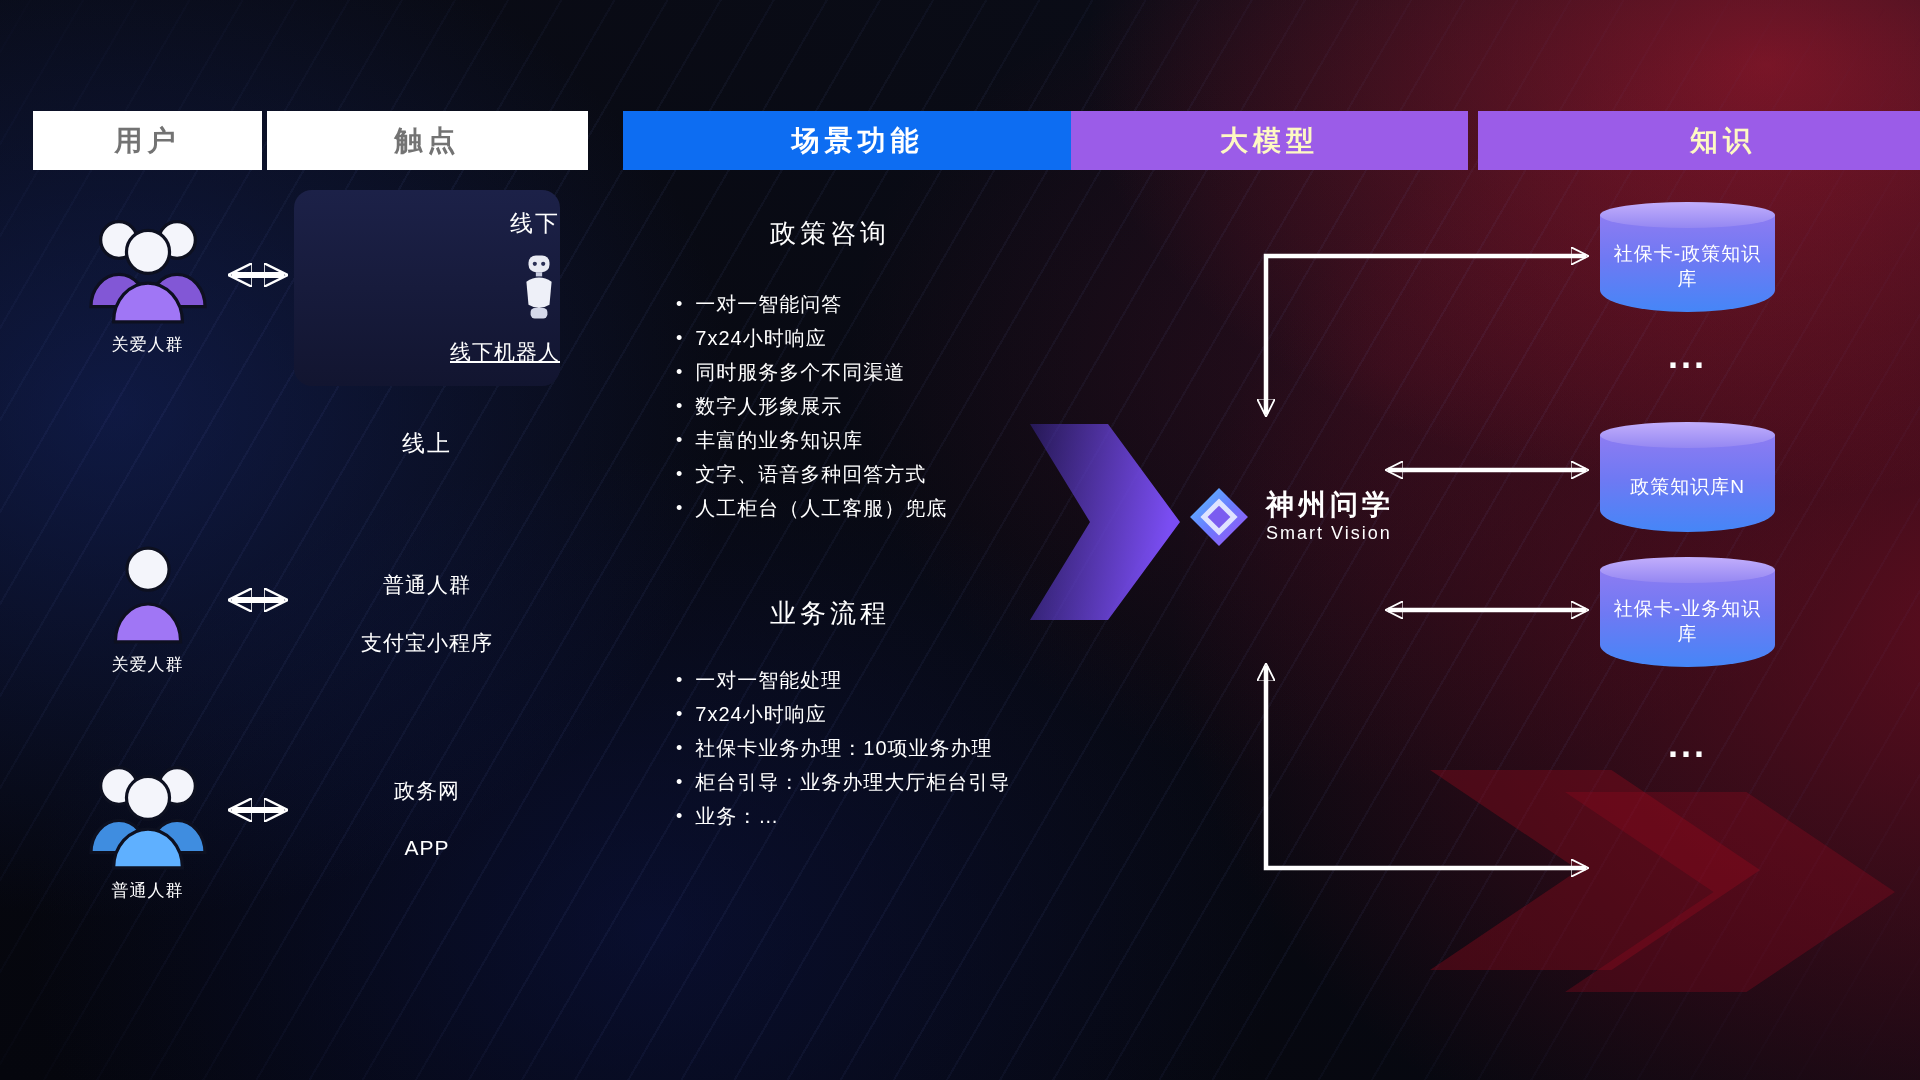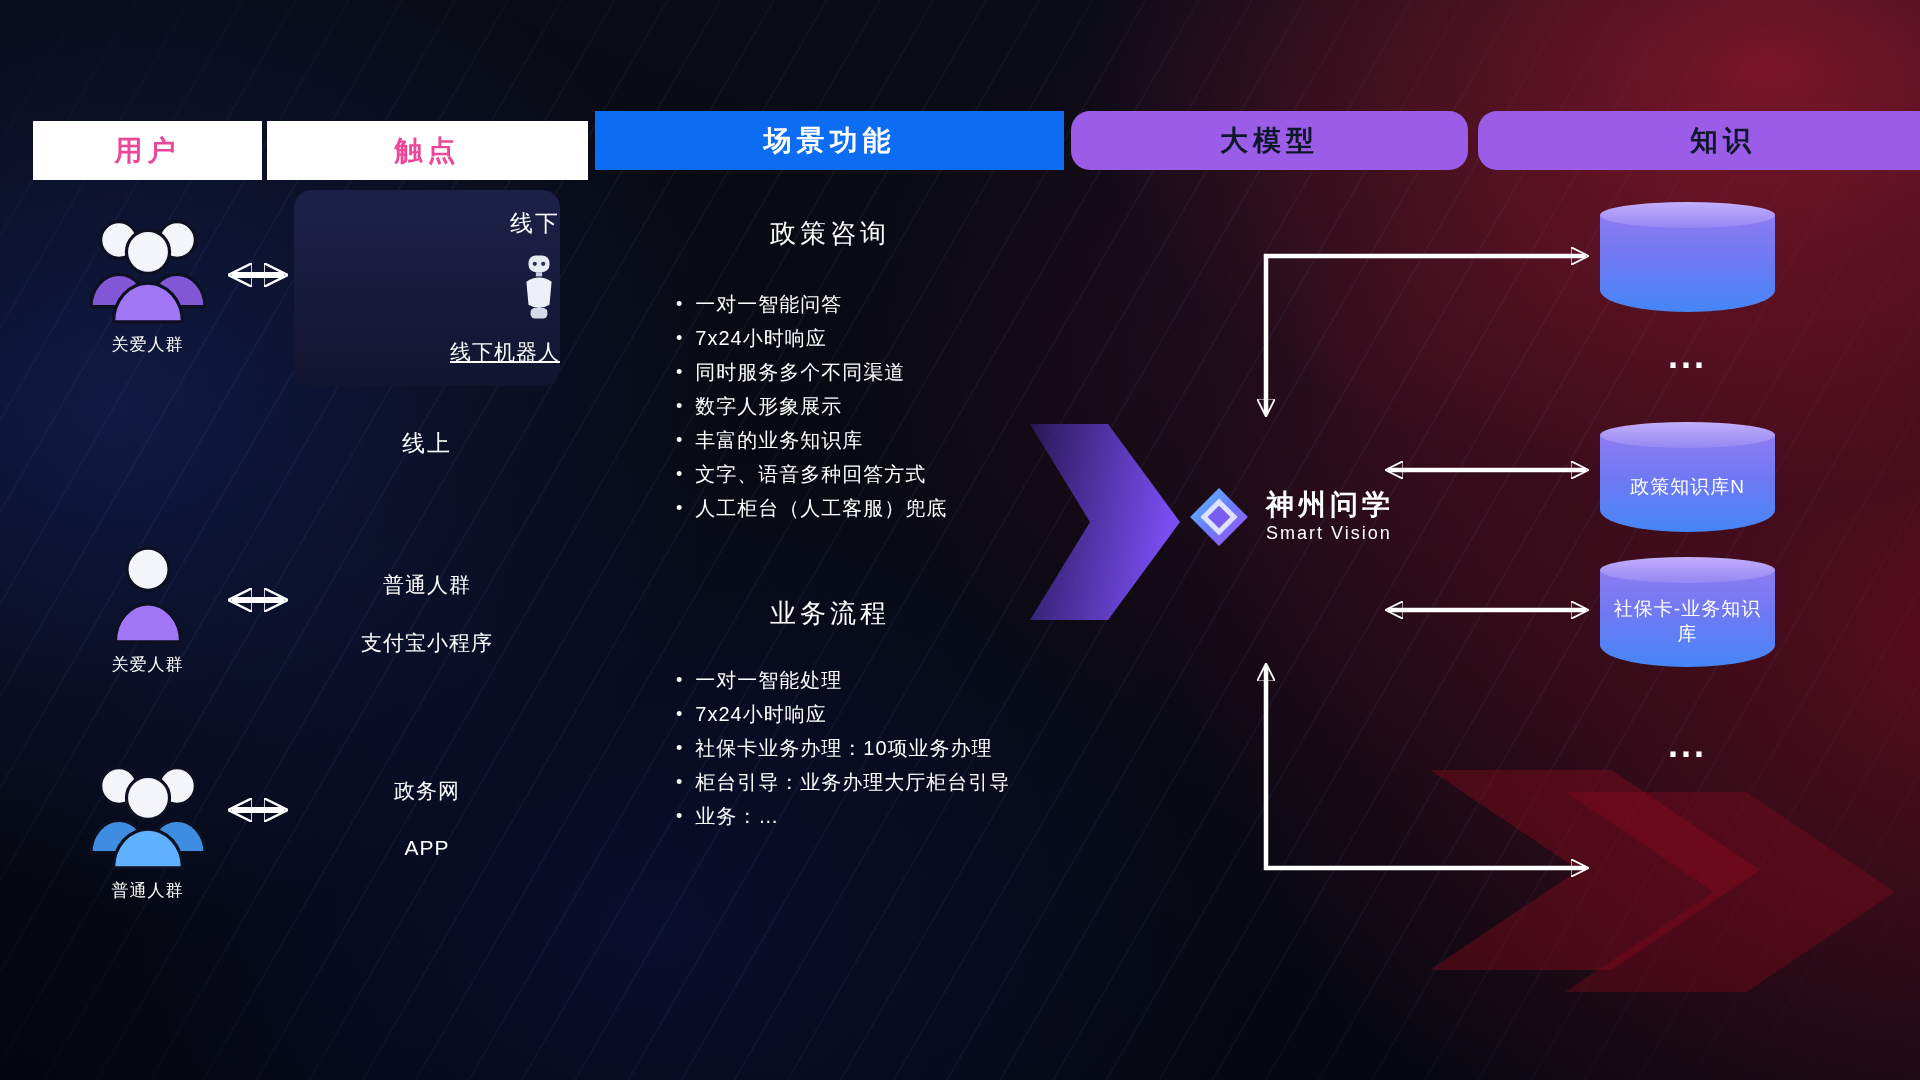--- a/index.html
+++ b/index.html
@@ -17,23 +17,23 @@
     -webkit-mask-image:radial-gradient(62% 62% at 46% 52%, #000 0 55%, transparent 100%);
     mask-image:radial-gradient(62% 62% at 46% 52%, #000 0 55%, transparent 100%);}
   .bg-chev{position:absolute;z-index:0;background:rgba(148,10,30,.38);
     clip-path:polygon(0 0,55% 0,100% 50%,55% 100%,0 100%,45% 50%);}
   .bg-chev1{left:1430px;top:770px;width:330px;height:200px;}
   .bg-chev2{left:1565px;top:792px;width:330px;height:200px;opacity:.85;}
 
   
   .hdr{position:absolute;top:111px;height:59px;display:flex;align-items:center;justify-content:center;
     font-size:28px;font-weight:bold;letter-spacing:5px;z-index:2;}
-  .hdr-white{background:#ffffff;color:#ec4899;margin-top:10px;}
+  .hdr-white{background:#ffffff;color:#737373;}
   .hdr-blue{background:#0d6df2;color:#fff;}
-  .hdr-purple{background:#9b5ce8;color:#0f172a;border-radius:19px;}
+  .hdr-purple{background:#9b5ce8;color:#fef9c3;}
 
   
   .user{position:absolute;width:175px;display:flex;flex-direction:column;align-items:center;z-index:2;}
   .user-label{margin-top:8px;font-size:17px;letter-spacing:1px;}
   .ppl .head{fill:#f4f5fb;stroke:#0d1020;stroke-width:3;}
   .ppl-purple .body-back{fill:#8257d6;stroke:#0d1020;stroke-width:3;}
   .ppl-purple .body-front{fill:#a076f5;stroke:#0d1020;stroke-width:3;}
   .ppl-blue .body-back{fill:#3f8de0;stroke:#0d1020;stroke-width:3;}
   .ppl-blue .body-front{fill:#5fb0ff;stroke:#0d1020;stroke-width:3;}
 
@@ -84,21 +84,21 @@
 </head>
 <body>
 
 <div class="stage">
   <div class="bg-streaks"></div>
   <div class="bg-chev bg-chev1"></div>
   <div class="bg-chev bg-chev2"></div>
 
   <div class="hdr hdr-white" style="left:33px;width:229px">用户</div>
   <div class="hdr hdr-white" style="left:267px;width:321px">触点</div>
-  <div class="hdr hdr-blue" style="left:595px;width:469px">场景功能</div>
+  <div class="hdr hdr-blue" style="left:623px;width:469px">场景功能</div>
   <div class="hdr hdr-purple" style="left:1071px;width:397px">大模型</div>
   <div class="hdr hdr-purple" style="left:1478px;width:490px">知识</div>
 
   <div class="user" style="left:60px;top:212px">
     <svg class="ppl ppl-purple" viewBox="0 0 130 105" width="140" height="113">
       <circle class="head" cx="38" cy="26" r="17"></circle>
       <path class="body-back" d="M12 88 a26 30 0 0 1 52 0 z"></path>
       <circle class="head" cx="92" cy="26" r="17"></circle>
       <path class="body-back" d="M66 88 a26 30 0 0 1 52 0 z"></path>
       <circle class="head" cx="65" cy="37" r="20"></circle>
@@ -183,20 +183,21 @@
     </svg>
     <div class="model-text">
       <div class="model-name">神州问学</div>
       <div class="model-sub">Smart Vision</div>
     </div>
   </div>
 
   <div class="db" style="top:202px">
     <div class="db-top"></div>
     <div class="db-body"></div>
+    <div class="db-label">社保卡-政策知识库</div>
   </div>
   <div class="kb-ellipsis" style="top:338px">...</div>
   <div class="db" style="top:422px">
     <div class="db-top"></div>
     <div class="db-body"></div>
     <div class="db-label">政策知识库N</div>
   </div>
   <div class="db" style="top:557px">
     <div class="db-top"></div>
     <div class="db-body"></div>

